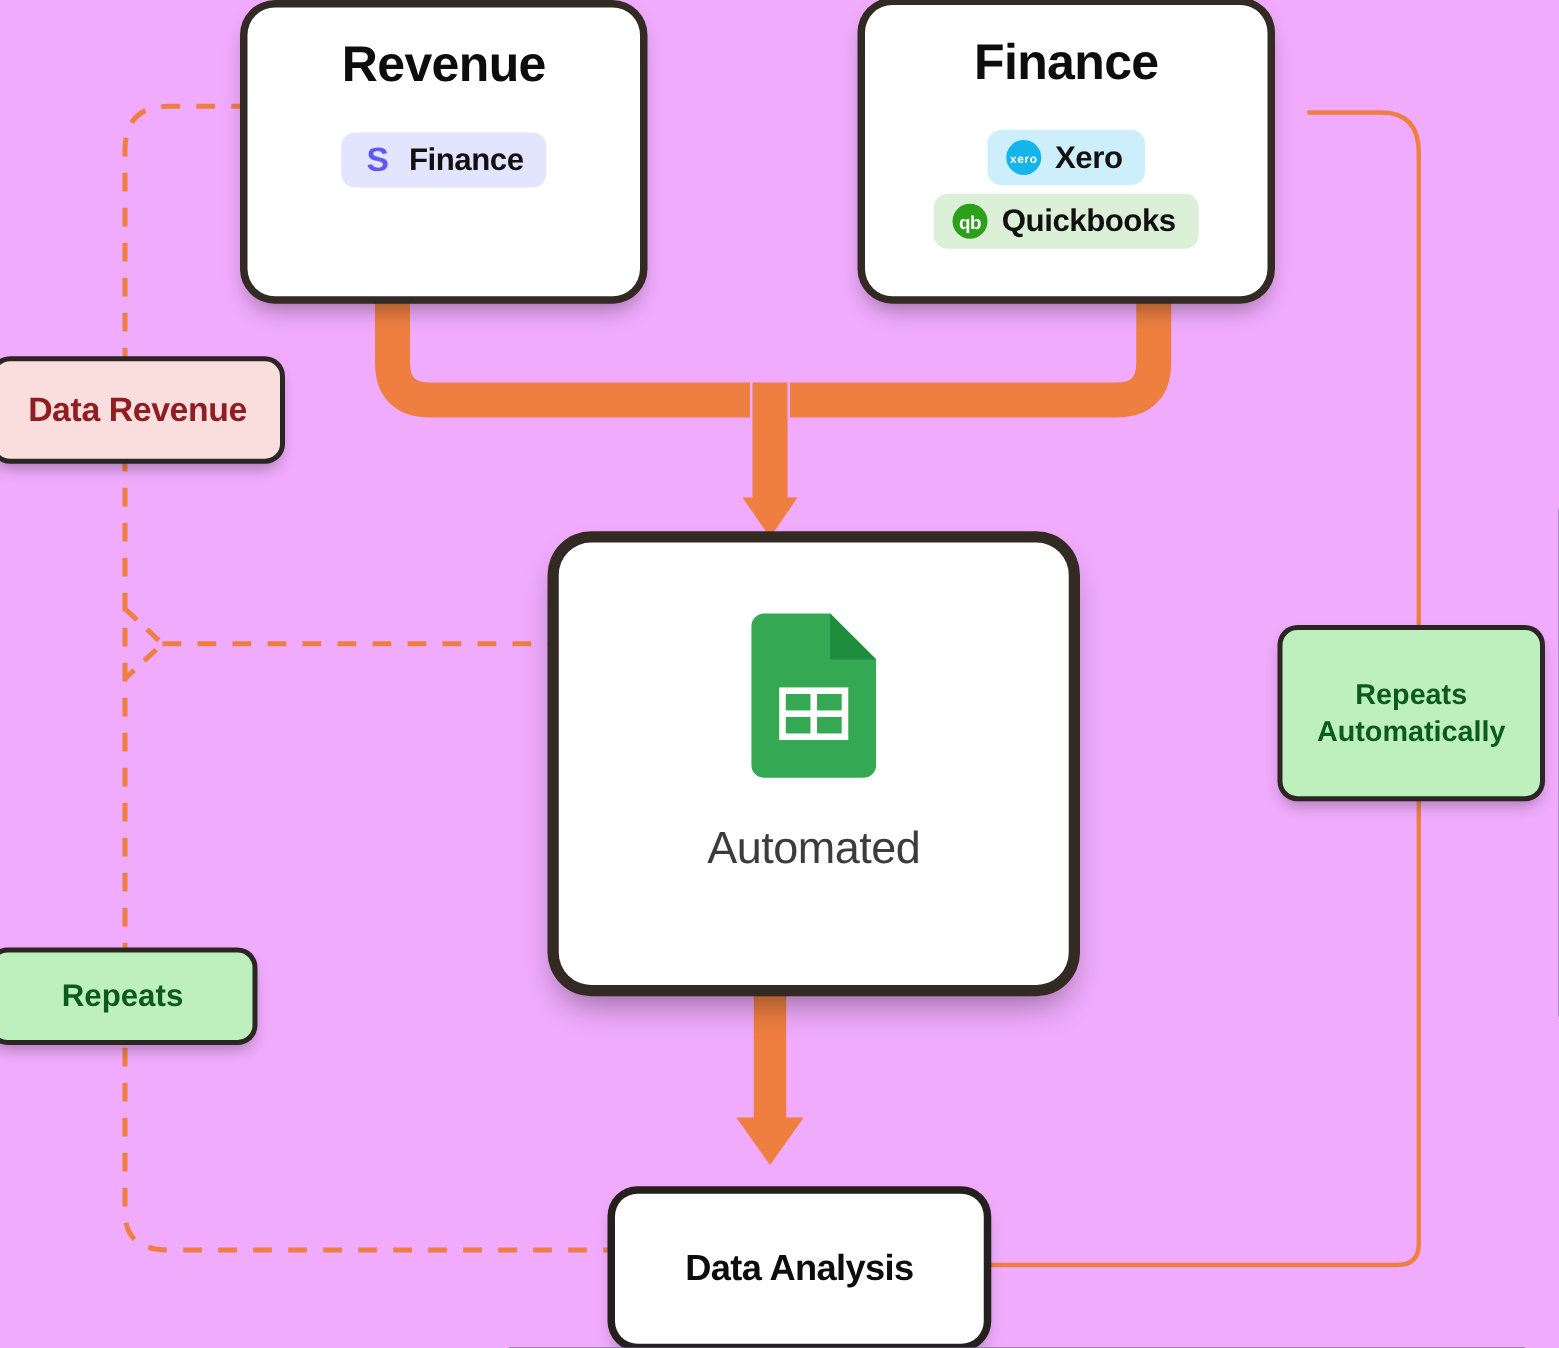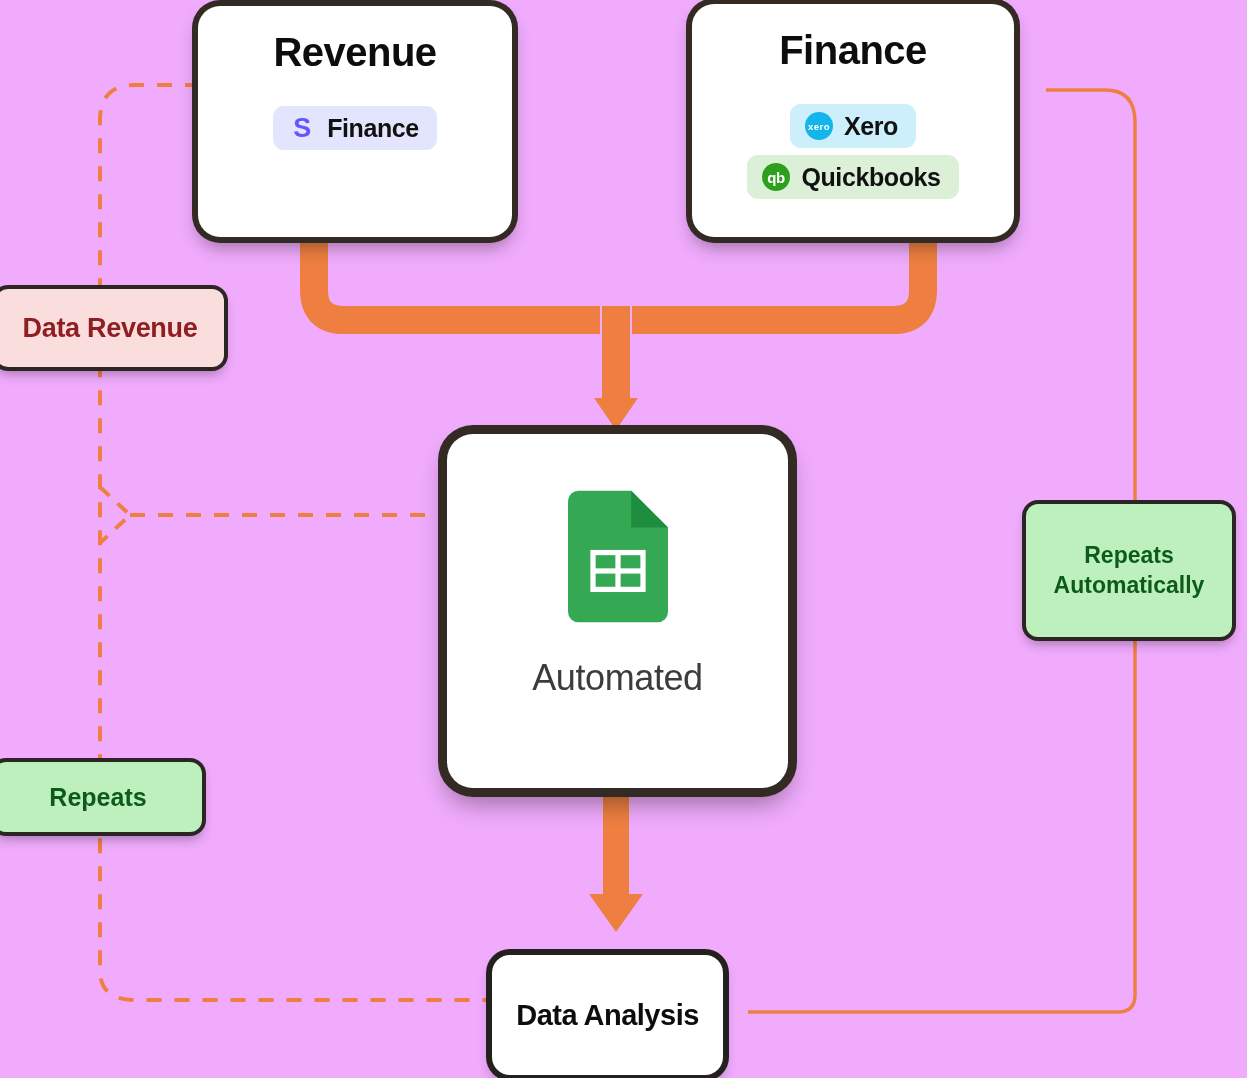--- a/index.html
+++ b/index.html
@@ -51,38 +51,38 @@
     border-radius: 11px;
     padding: 7px 18px 7px 14px;
     font-size: 25px; font-weight: 600;
     color: #111; white-space: nowrap;
     letter-spacing: -0.4px;
   }
   .badge .logo { width: 30px; height: 30px; flex: none; display:block; }
 
   
   #card-reports {
-    left: 447px; top: 434px; width: 341px; height: 354px;
+    left: 447px; top: 434px; width: 408px; height: 354px;
     border-radius: 26px;
     box-shadow: 0 0 0 9px #332a24, 0 14px 26px rgba(0,0,0,0.4);
     display: flex; flex-direction: column;
     align-items: center; justify-content: flex-start;
     padding-top: 56px;
   }
   #sheets-icon { width: 100px; height: 133px; display:block; }
   #reports-label {
     margin-top: 34px;
     font-size: 36px; line-height: 1.16;
     color: #3c3c3c; text-align: center; font-weight: 400;
     letter-spacing: -0.4px;
   }
 
   
   #card-data-analysis {
-    left: 492px; top: 955px; width: 231px; height: 120px;
+    left: 492px; top: 955px; width: 295px; height: 120px;
     border-radius: 18px;
     box-shadow: 0 0 0 6px #23201d, 0 8px 14px rgba(0,0,0,0.35);
     display: flex; align-items: center; justify-content: center;
   }
   #card-data-analysis .card-title { font-size: 29px; padding: 0; }
 
   
   .pill {
     position: absolute;
     border-radius: 12px;

